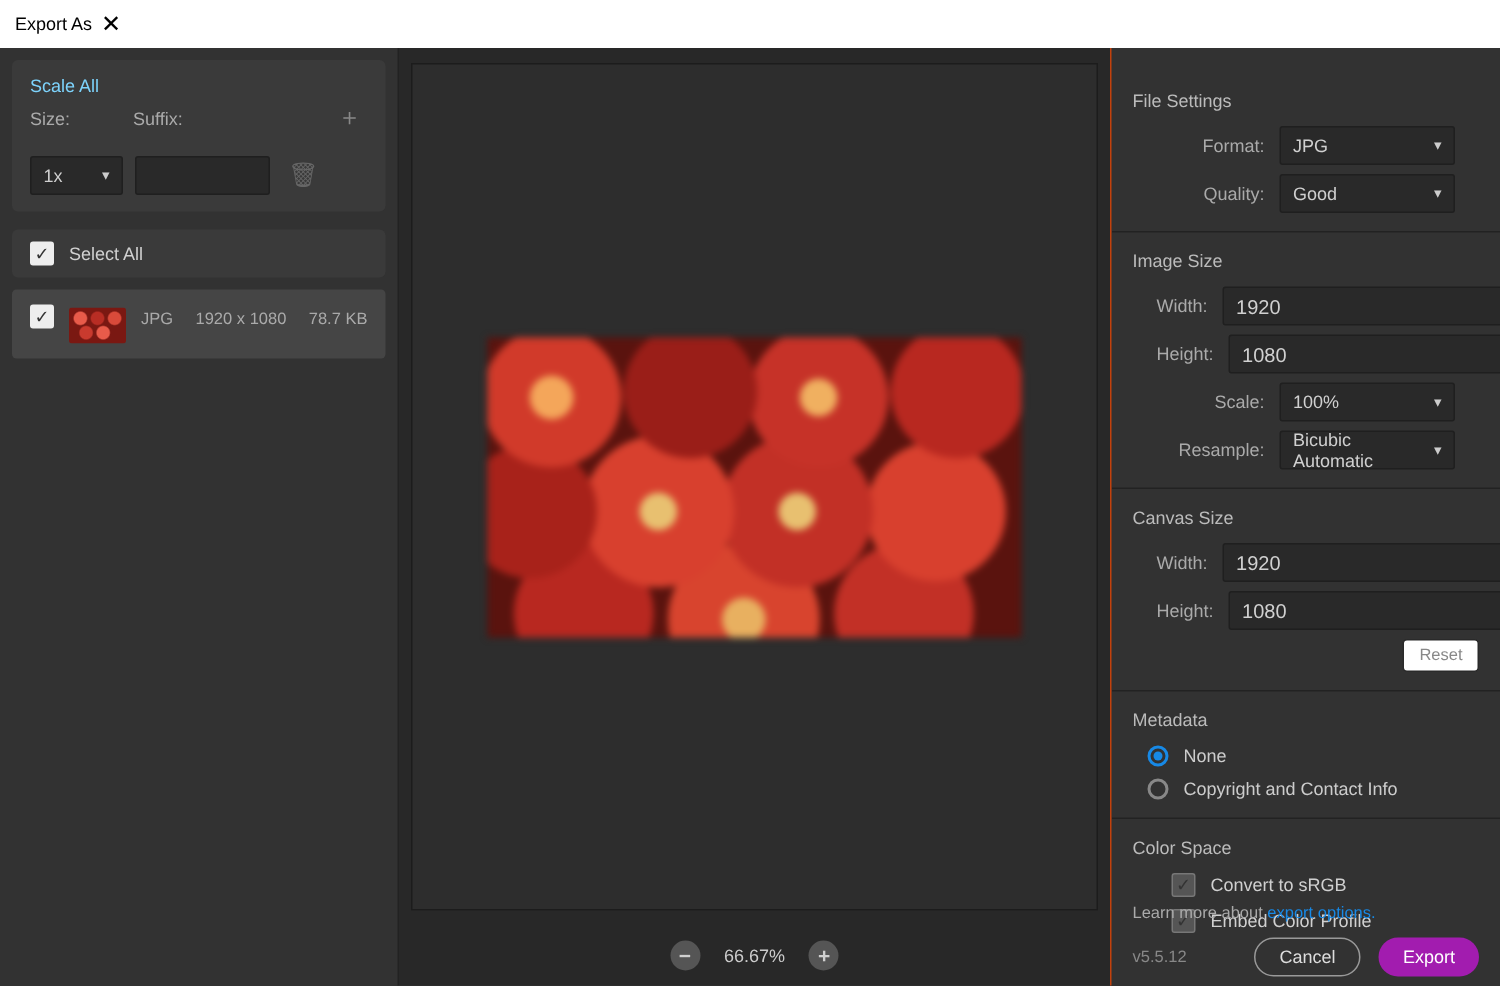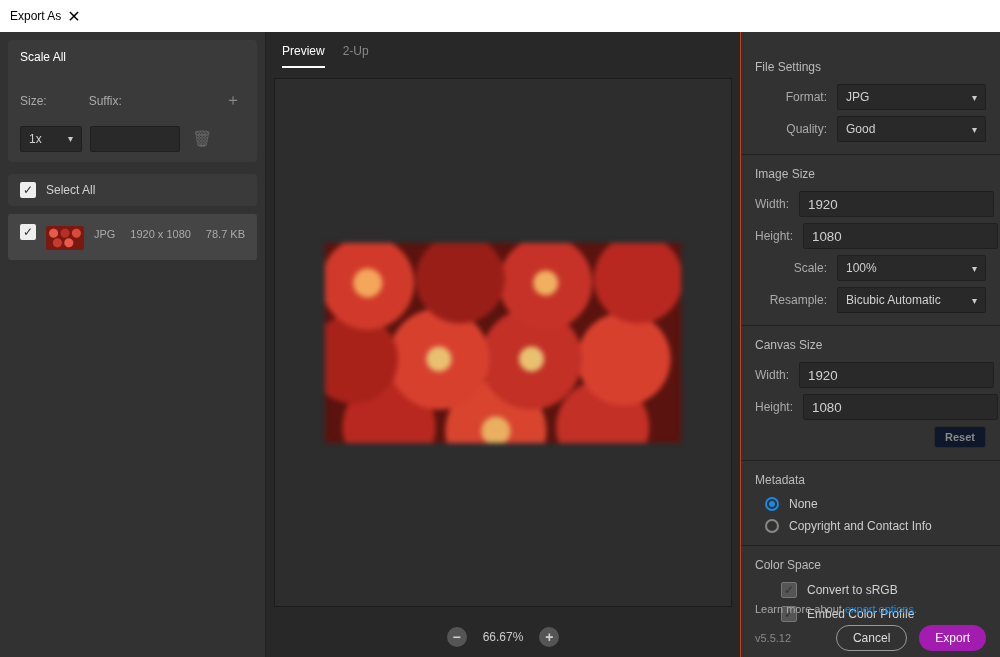--- a/index.html
+++ b/index.html
@@ -7,21 +7,21 @@
 
   
   .titlebar { background: #ffffff; color: #000; height: 28px; display: flex; align-items: center; padding: 16px 10px; justify-content: flex-start; }
   .titlebar .close { font-size: 16px; cursor: pointer; padding: 2px 6px; color:#000; }
 
   .body { display: flex; height: calc(100% - 28px); }
 
   
   .left { width: 266px; background: #323232; border-right: 1px solid #222; display:flex; flex-direction:column; }
   .panel { background: #3a3a3a; border-radius: 4px; margin: 8px; padding: 10px 12px; }
-  .panel-title { color: #ffffff; font-size: 12px; margin-bottom: 22px; }
+  .panel-title { color: #7dd3fc; font-size: 12px; margin-bottom: 0; }
   .scale-row { display:flex; align-items:center; gap: 20px; margin-bottom: 10px; }
   .label-dim { color: #aaa; }
   .scale-controls { display:flex; align-items:center; gap: 8px; }
   .dropdown { background: #292929; border: 1px solid #1f1f1f; color:#d0d0d0; height: 26px; display:flex; align-items:center; padding: 0 8px; justify-content: space-between; cursor:pointer; border-radius: 2px;}
   .dropdown.small { width: 62px; }
   .chev { font-size: 10px; color:#ccc; }
   .suffix-input { background:#292929; border:1px solid #1f1f1f; height:26px; width:90px; border-radius:2px; color:#d0d0d0; padding:0 6px; }
   .icon-btn { color:#888; cursor:pointer; font-size:16px; padding:4px; user-select:none;}
   .plus-btn { margin-left:auto; }
   .trash { color:#666; }
@@ -63,27 +63,27 @@
      radial-gradient(circle at 78% 92%, #c23026 46px, transparent 47px),
      #5a130e;
   }
   .zoom-bar { display:flex; align-items:center; justify-content:center; gap:16px; padding:10px 0 14px 0;}
   .zoom-btn { width:20px; height:20px; border-radius:50%; background:#555; color:#d0d0d0; display:flex; align-items:center; justify-content:center; font-weight:bold; cursor:pointer; font-size:14px; line-height:1;}
   .zoom-val { color:#ccc; }
 
   
   .right { width: 260px; background:#323232; border-left:1px solid #c2410c; padding: 22px 14px; overflow-y:auto; position:relative; }
   .section-title { color:#bbb; margin: 6px 0 10px 0; }
-  .field { display:flex; align-items:center; margin: 6px 0; gap:10px; }
+  .field { display:flex; align-items:center; margin: 6px 16px; gap:10px; }
   .field-label { width: 72px; text-align:right; color:#aaa; }
   .field .dropdown { flex:1; }
   .numinput { background:#292929; border:1px solid #1f1f1f; color:#d0d0d0; height:26px; flex:1; padding:0 8px; border-radius:2px; outline:none;}
   .divider { height:1px; background:#222; margin: 12px -14px; }
   .reset-row { display:flex; justify-content:flex-end; margin-top:6px; }
-  .reset-btn { background:#0f172a; border:1px solid #2a2a2a; color:#888; padding:4px 10px; border-radius:3px; cursor:pointer; font-size:11px;font-weight:bold;}
+  .reset-btn { background:#ffffff; border:1px solid #2a2a2a; color:#888; padding:4px 10px; border-radius:3px; cursor:pointer; font-size:11px;}
 
   .radio-row { display:flex; align-items:center; gap:10px; margin:8px 0 8px 10px; }
   .radio { width:14px; height:14px; border-radius:50%; border:2px solid #888; display:flex; align-items:center; justify-content:center; cursor:pointer;}
   .radio.checked { border-color:#1789e6;}
   .radio.checked::after { content:""; width:6px; height:6px; background:#1789e6; border-radius:50%;}
   .radio-label { color:#ccc;}
   .chk-row { display:flex; align-items:center; gap:10px; margin:8px 0 8px 26px; }
 
   .footer { position:absolute; bottom:10px; left:14px; right:14px; }
   .footer-top { color:#aaa; margin-bottom:10px; font-size:11px;}
@@ -137,24 +137,20 @@
         <div class="line2">
           <span>JPG</span>
           <span>1920 x 1080</span>
           <span>78.7 KB</span>
         </div>
       </div>
     </div>
   </div>
 
   <div class="center">
-    <div class="tabs">
-      <div class="tab active">Preview</div>
-      <div class="tab">2-Up</div>
-    </div>
     <div class="preview-area">
       <div class="preview-img">
         <div class="apples"></div>
       </div>
     </div>
     <div class="zoom-bar">
       <div class="zoom-btn">−</div>
       <span class="zoom-val">66.67%</span>
       <div class="zoom-btn">+</div>
     </div>

